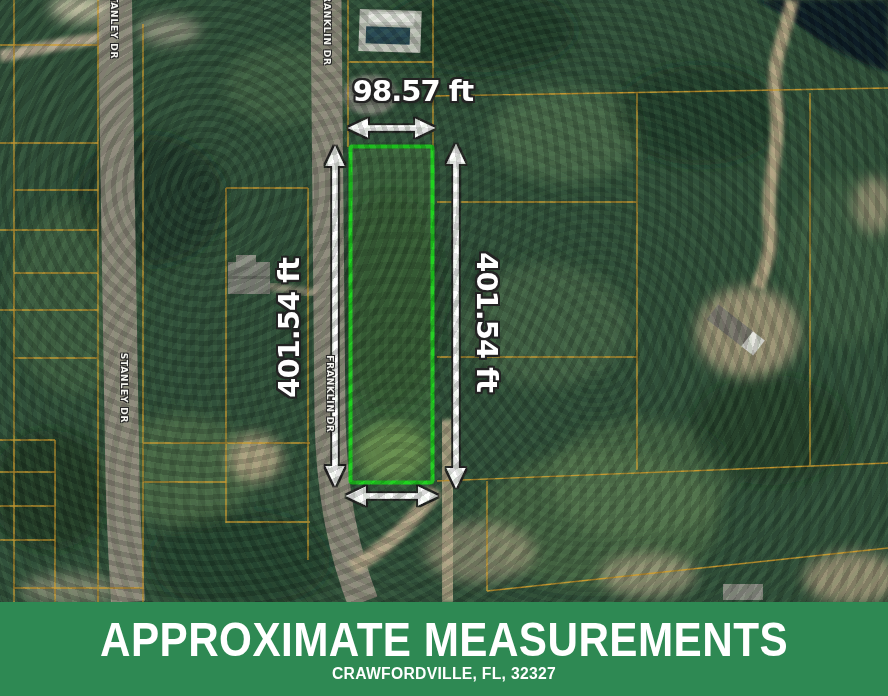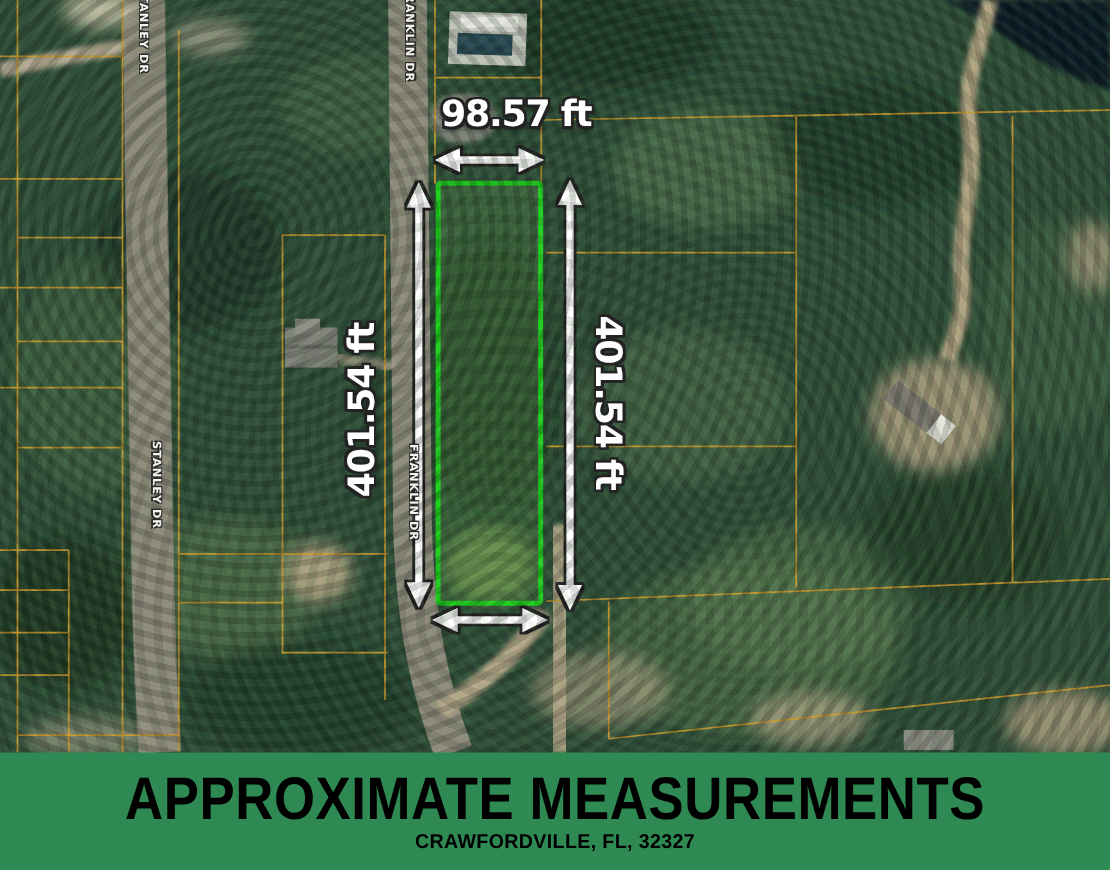--- a/index.html
+++ b/index.html
@@ -25,21 +25,21 @@
   
   .street{position:absolute;z-index:9;color:#f4f4ef;font-weight:bold;font-size:9px;
     letter-spacing:.8px;white-space:nowrap;
     text-shadow:-1px -1px 0 #2a2a2a,1px -1px 0 #2a2a2a,-1px 1px 0 #2a2a2a,1px 1px 0 #2a2a2a;}
   #st-stanley-top{left:114px;top:24px;transform:translate(-50%,-50%) rotate(90deg);}
   #st-franklin-top{left:327px;top:27px;transform:translate(-50%,-50%) rotate(90deg);}
   #st-stanley-mid{left:124px;top:388px;transform:translate(-50%,-50%) rotate(90deg);}
   #st-franklin-mid{left:330px;top:394px;transform:translate(-50%,-50%) rotate(90deg);}
   
   .banner{position:absolute;left:0;top:602px;width:888px;height:94px;
-    background:var(--banner-green,#2e8953);color:#000000;text-align:center;}
+    background:var(--banner-green,#2e8953);color:#ffffff;text-align:center;}
   .banner-title{margin-top:13px;font-family:"Liberation Sans",sans-serif;font-weight:bold;
     font-size:48px;line-height:1.05;letter-spacing:.5px;transform:scaleX(.88);}
   .banner-subtitle{margin-top:0px;font-family:"Liberation Sans",sans-serif;font-weight:bold;
     font-size:16px;letter-spacing:.3px;transform:scaleX(.98);}
 </style>
 </head>
 <body>
 
 <div class="stage">
   <div class="map">

